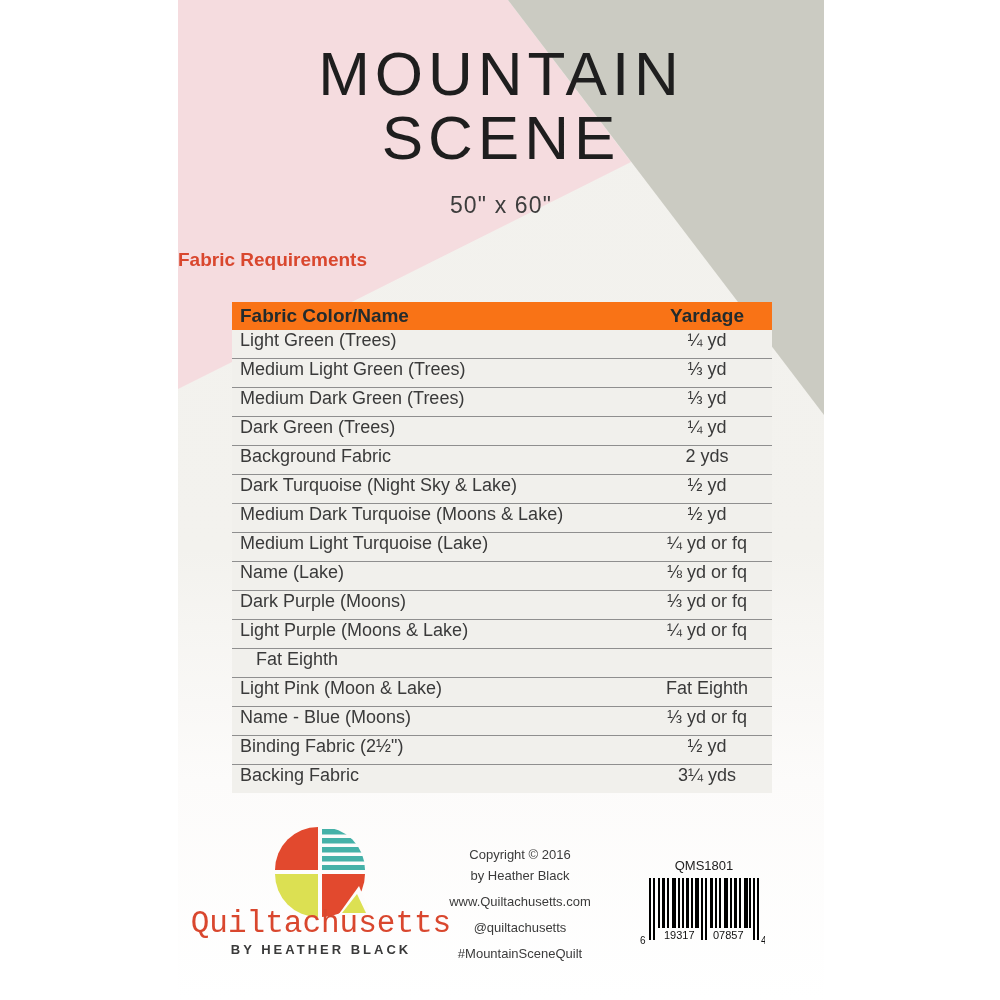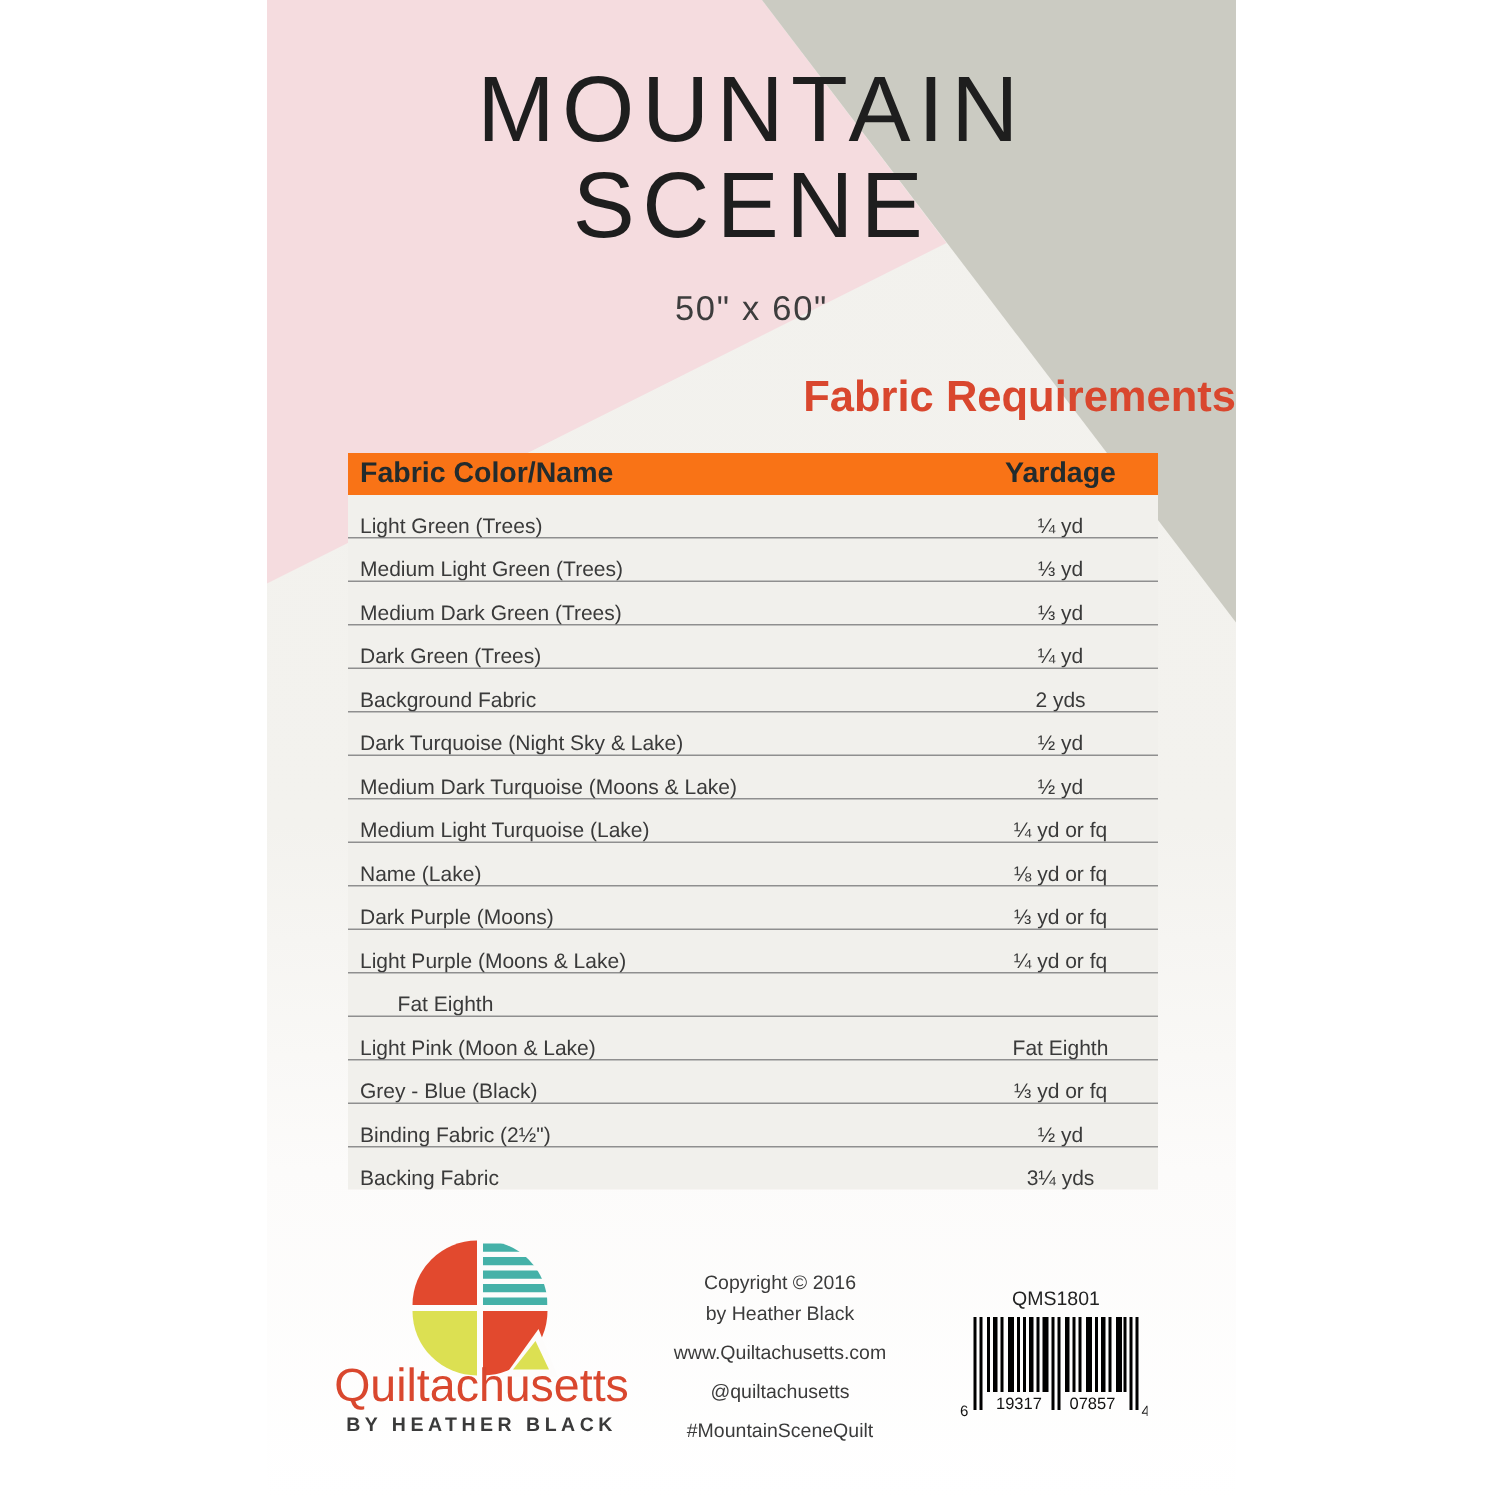--- a/index.html
+++ b/index.html
@@ -17,41 +17,41 @@
   .title{
     position:absolute;top:42px;left:0;width:100%;text-align:center;
     font-size:62px;line-height:64px;font-weight:300;letter-spacing:.08em;
     color:#1e1e1e;
   }
   .size-label{
     position:absolute;top:192px;left:0;width:100%;text-align:center;
     font-size:23px;letter-spacing:.05em;color:#3d3d3d;
   }
   .section-heading{
-    position:absolute;top:249px;left:0;width:100%;text-align:right;
-    font-size:29px;font-weight:700;color:#d9472e;
+    position:absolute;top:249px;left:0;width:100%;text-align:left;
+    font-size:19px;font-weight:700;color:#d9472e;
   }
 
   .fab-table{position:absolute;left:54px;top:302px;width:540px;background:#f1f0ec}
   .t-head{
     display:flex;align-items:center;height:28px;background:#f97316;
     font-weight:700;font-size:19px;color:#232b2d;
   }
   .c-name{padding-left:8px;flex:1;white-space:nowrap}
   .c-yard{width:130px;text-align:center;white-space:nowrap}
   .t-row{
-    display:flex;align-items:flex-end;height:28px;font-size:14px;color:#3a3a3a;
+    display:flex;align-items:flex-start;height:28px;font-size:18px;color:#3a3a3a;
     border-bottom:1px solid #8f8f8f;
   }
   .t-row:last-child{border-bottom:none}
 
   .logo-svg{position:absolute;left:94px;top:824px;display:block}
   .wordmark{
     position:absolute;left:12px;top:906px;width:262px;text-align:center;
-    font-size:31px;color:#d9472e;white-space:nowrap;
+    font-size:31px;color:#d9472e;white-space:nowrap;font-family:Liberation Mono, monospace;
   }
   .byline{
     position:absolute;left:12px;top:942px;width:262px;text-align:center;
     font-size:13px;font-weight:700;letter-spacing:3px;color:#3a3a3a;white-space:nowrap;
   }
 
   .credits{
     position:absolute;left:232px;top:845px;width:220px;text-align:center;
     font-size:13px;color:#3b3b3b;line-height:20px;
   }
@@ -133,21 +133,21 @@
           <div class="c-yard">¼ yd or fq</div>
         </div>
         <div class="t-row">
           <div class="c-yard">Fat Eighth</div>
         </div>
         <div class="t-row">
           <div class="c-name">Light Pink (Moon &amp; Lake)</div>
           <div class="c-yard">Fat Eighth</div>
         </div>
         <div class="t-row">
-          <div class="c-name">Grey - Blue (Black)</div>
+          <div class="c-name">Name - Blue (Moons)</div>
           <div class="c-yard">⅓ yd or fq</div>
         </div>
         <div class="t-row">
           <div class="c-name">Binding Fabric (2½")</div>
           <div class="c-yard">½ yd</div>
         </div>
         <div class="t-row">
           <div class="c-name">Backing Fabric</div>
           <div class="c-yard">3¼ yds</div>
         </div>

